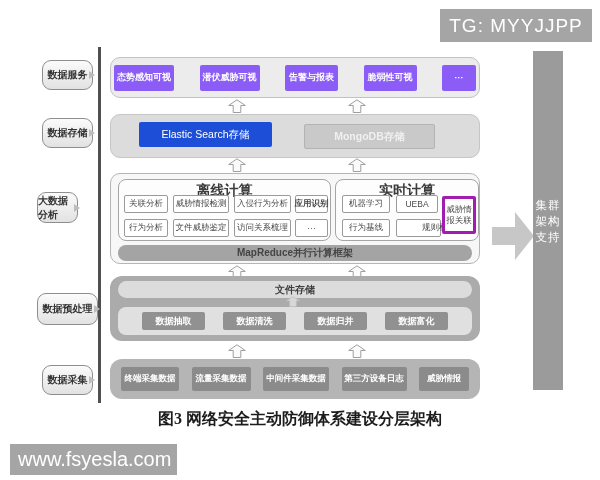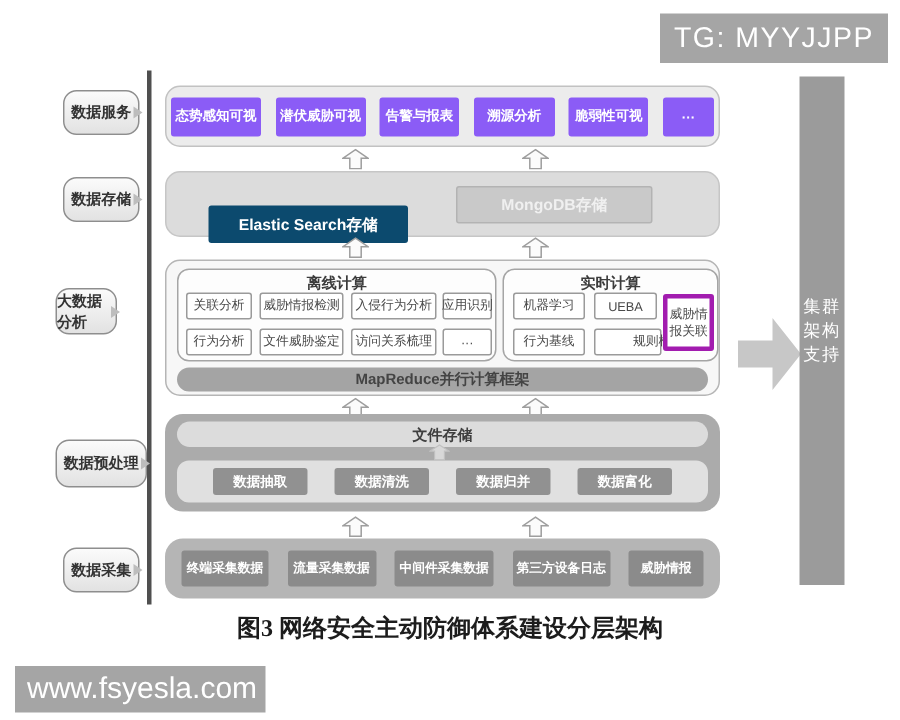--- a/index.html
+++ b/index.html
@@ -16,30 +16,30 @@
     font-size:10px;font-weight:bold;color:#333;box-sizing:border-box;}
   .side-label::after{content:"";position:absolute;right:-7px;top:50%;margin-top:-4px;
     border:4px solid transparent;border-left:6px solid #bdbdbd;}
   
   .row{position:absolute;left:110px;width:370px;box-sizing:border-box;border-radius:10px;}
   .row1{top:57px;height:41px;background:#ececec;border:1px solid #c2c2c2;
         display:flex;align-items:center;justify-content:space-between;padding:0 3px;}
   .gbox{background:#8b5cf6;color:#fff;font-size:9px;font-weight:bold;height:26px;
         display:flex;align-items:center;justify-content:center;border-radius:2px;white-space:nowrap;}
   .row2{top:114px;height:44px;background:#dcdcdc;border:1px solid #c6c6c6;}
-  .es-box{position:absolute;left:28px;top:22px;width:133px;height:25px;background:#0c4a6e;color:#fff;
-        font-size:10.5px;font-weight:bold;display:flex;align-items:center;justify-content:center;border-radius:2px;}
+  .es-box{position:absolute;left:28px;top:7px;width:133px;height:25px;background:#1d4ed8;color:#fff;
+        font-size:10.5px;font-weight:normal;display:flex;align-items:center;justify-content:center;border-radius:2px;}
   .mongo-box{position:absolute;left:193px;top:9px;width:131px;height:25px;background:#c9c9c9;color:#f0f0f0;
         border:1px solid #b3b3b3;font-size:10.5px;font-weight:bold;display:flex;align-items:center;justify-content:center;
         border-radius:2px;box-sizing:border-box;}
   .row3{top:173px;height:91px;background:#f7f7f7;border:1px solid #b5b5b5;}
   .sub{position:absolute;top:5px;height:62px;background:#fdfdfd;border:1px solid #a5a5a5;border-radius:8px;box-sizing:border-box;}
   .offline{left:7px;width:213px;}
   .realtime{left:224px;width:144px;}
-  .sub-title{position:absolute;top:2px;left:0;right:0;text-align:center;font-size:10px;font-weight:bold;color:#3c3c3c;}
+  .sub-title{position:absolute;top:2px;left:0;right:0;text-align:center;font-size:14px;font-weight:bold;color:#3c3c3c;}
   .witem{position:absolute;height:18px;background:#ffffff;border:1px solid #9a9a9a;color:#4a4a4a;
         font-size:8.5px;display:flex;align-items:center;justify-content:center;white-space:nowrap;
         border-radius:2px;box-sizing:border-box;padding:0 1px;}
   .witem-tall{position:absolute;background:#ffffff;border:3px solid #a21caf;color:#4a4a4a;
         font-size:8.5px;display:flex;align-items:center;justify-content:center;text-align:center;
         border-radius:2px;box-sizing:border-box;word-break:break-all;line-height:11px;padding:1px;}
   .mr-bar{position:absolute;left:7px;right:7px;top:71px;height:16px;background:#a4a4a4;border-radius:8px;
         display:flex;align-items:center;justify-content:center;font-size:10px;font-weight:bold;color:#444;}
   .row4{top:276px;height:65px;background:#ababab;border-radius:12px;}
   .fs-pill{position:absolute;left:8px;right:8px;top:5px;height:17px;background:#dcdcdc;border-radius:9px;
@@ -77,21 +77,20 @@
   <div class="side-label" style="left:42px;top:60px;width:51px;">数据服务</div>
   <div class="side-label" style="left:42px;top:118px;width:51px;">数据存储</div>
   <div class="side-label" style="left:37px;top:192px;width:41px;height:31px;">大数据分析</div>
   <div class="side-label" style="left:37px;top:293px;width:61px;height:32px;">数据预处理</div>
   <div class="side-label" style="left:42px;top:365px;width:51px;">数据采集</div>
 
   <div class="row row1">
     <div class="gbox" style="width:60px;">态势感知可视</div>
     <div class="gbox" style="width:60px;">潜伏威胁可视</div>
     <div class="gbox" style="width:53px;">告警与报表</div>
-    <div class="gbox" style="width:54px;">溯源分析</div>
     <div class="gbox" style="width:53px;">脆弱性可视</div>
     <div class="gbox" style="width:34px;">···</div>
   </div>
 
   <svg class="uparrow" style="left:228px;top:99px;" viewBox="0 0 18 14">
       <polygon points="9,0.8 17.3,6.5 12.8,6.5 12.8,13.5 5.2,13.5 5.2,6.5 0.7,6.5" fill="#fbfbfb" stroke="#9e9e9e" stroke-width="1"></polygon>
     </svg>
   <svg class="uparrow" style="left:348px;top:99px;" viewBox="0 0 18 14">
       <polygon points="9,0.8 17.3,6.5 12.8,6.5 12.8,13.5 5.2,13.5 5.2,6.5 0.7,6.5" fill="#fbfbfb" stroke="#9e9e9e" stroke-width="1"></polygon>
     </svg>
@@ -107,21 +106,21 @@
   <svg class="uparrow" style="left:348px;top:158px;" viewBox="0 0 18 14">
       <polygon points="9,0.8 17.3,6.5 12.8,6.5 12.8,13.5 5.2,13.5 5.2,6.5 0.7,6.5" fill="#fbfbfb" stroke="#9e9e9e" stroke-width="1"></polygon>
     </svg>
 
   <div class="row row3">
     <div class="sub offline">
       <div class="sub-title">离线计算</div>
       <div class="witem" style="left:5px;top:15px;width:44px;">关联分析</div>
       <div class="witem" style="left:54px;top:15px;width:56px;">威胁情报检测</div>
       <div class="witem" style="left:115px;top:15px;width:57px;">入侵行为分析</div>
-      <div class="witem" style="left:176px;top:15px;width:33px;">应用识别</div>
+      <div class="witem" style="left:176px;top:15px;width:33px;font-weight:bold;">应用识别</div>
       <div class="witem" style="left:5px;top:39px;width:44px;">行为分析</div>
       <div class="witem" style="left:54px;top:39px;width:56px;">文件威胁鉴定</div>
       <div class="witem" style="left:115px;top:39px;width:57px;">访问关系梳理</div>
       <div class="witem" style="left:176px;top:39px;width:33px;">···</div>
     </div>
     <div class="sub realtime">
       <div class="sub-title">实时计算</div>
       <div class="witem" style="left:6px;top:15px;width:48px;">机器学习</div>
       <div class="witem" style="left:60px;top:15px;width:42px;">UEBA</div>
       <div class="witem" style="left:6px;top:39px;width:48px;">行为基线</div>

